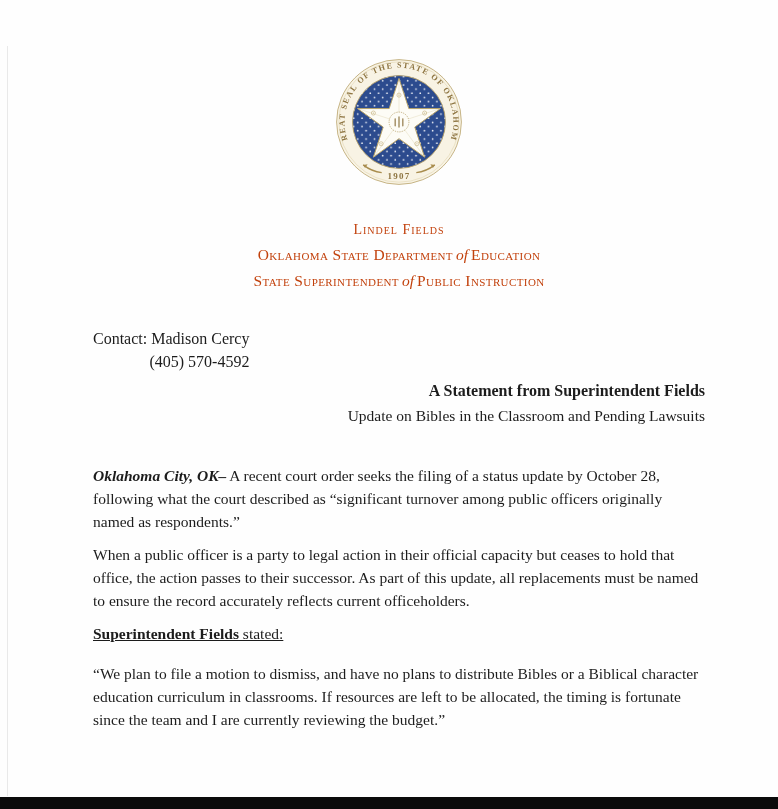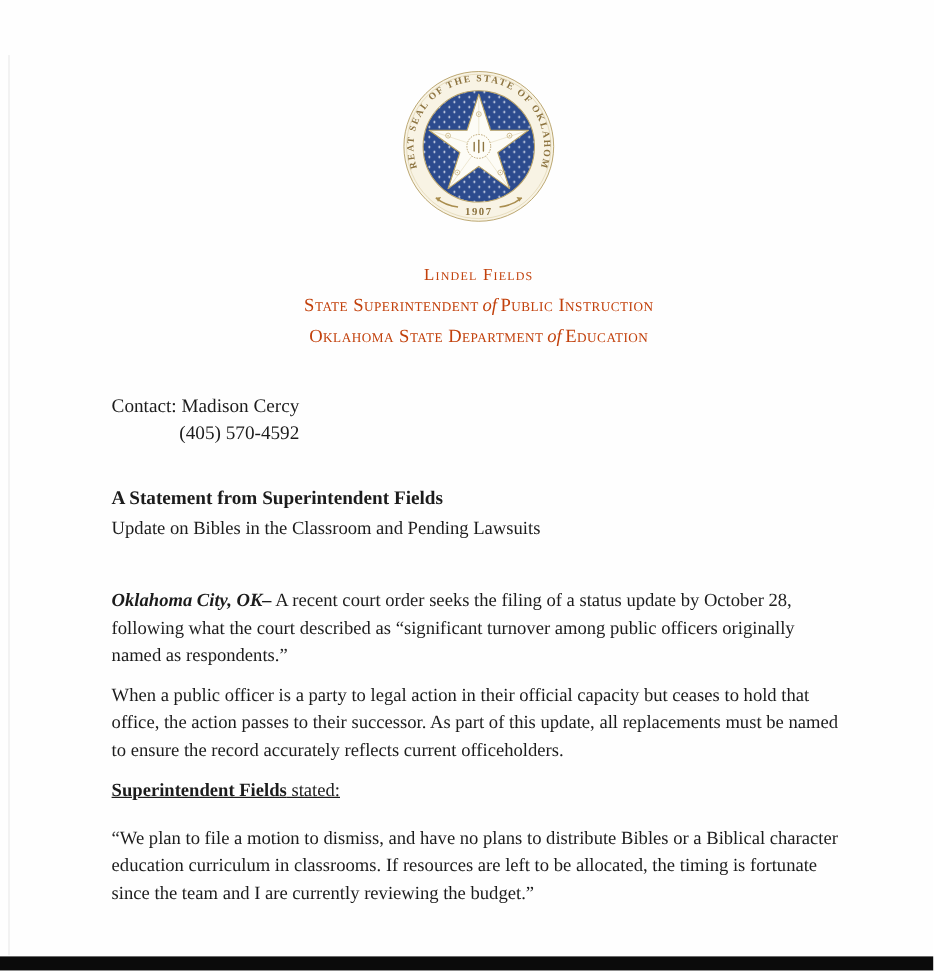--- a/index.html
+++ b/index.html
@@ -10,21 +10,21 @@
   .left-edge { position:absolute; left:7px; top:46px; bottom:13px; width:1px; background:#e9e9e9; }
   .content { position:absolute; left:93px; top:0; width:612px; }
   .seal-wrap { margin:58px auto 0; width:128px; height:128px; }
   .seal-wrap svg { display:block; width:128px; height:128px; }
   .letterhead { margin-top:36px; text-align:center; color:#c2410c; }
   .lh-name { font-variant:small-caps; font-size:14px; letter-spacing:1px; }
   .lh-line { font-variant:small-caps; font-size:15.5px; letter-spacing:0.4px; margin-top:8px; }
   .of { font-variant:normal; font-style:italic; margin:0 3px; letter-spacing:0; }
   .release-row { display:flex; justify-content:space-between; margin-top:37px; font-size:16px; line-height:23px; }
   .release-right { text-align:right; }
-  .headline { text-align:left; margin-top:34px; }
+  .headline { text-align:right; margin-top:9px; }
   .headline-title { font-weight:bold; font-size:16px; }
   .headline-sub { font-size:15.5px; margin-top:7px; }
   .body-copy { margin-top:39px; font-size:15.5px; line-height:23px; }
   .body-copy p { margin:0 0 10px 0; }
   .body-copy p.attribution { margin-bottom:17px;text-decoration:underline; }
   .lead { font-weight:bold; font-style:italic; }
   .bold { font-weight:bold; }
   .bottom-bar { position:absolute; left:0; bottom:0; width:778px; height:12px; background:#0b0b0b; }
 </style>
 </head>
@@ -90,22 +90,22 @@
         <g stroke="#8d7440" stroke-width="1.8" stroke-linecap="round">
           <line x1="94" y1="95" x2="94" y2="106"></line>
           <line x1="100" y1="92" x2="100" y2="108"></line>
           <line x1="106" y1="95" x2="106" y2="106"></line>
         </g>
       </svg>
     </div>
 
     <div class="letterhead">
       <div class="lh-name">Lindel Fields</div>
+      <div class="lh-line"><span>Oklahoma State Department</span><span class="of">of</span><span>Education</span></div>
       <div class="lh-line"><span>State Superintendent</span><span class="of">of</span><span>Public Instruction</span></div>
-      <div class="lh-line"><span>Oklahoma State Department</span><span class="of">of</span><span>Education</span></div>
     </div>
 
     <div class="release-row">
       <div class="release-right">
         <div>Contact: Madison Cercy</div>
         <div>(405) 570-4592</div>
       </div>
     </div>
 
     <div class="headline">

